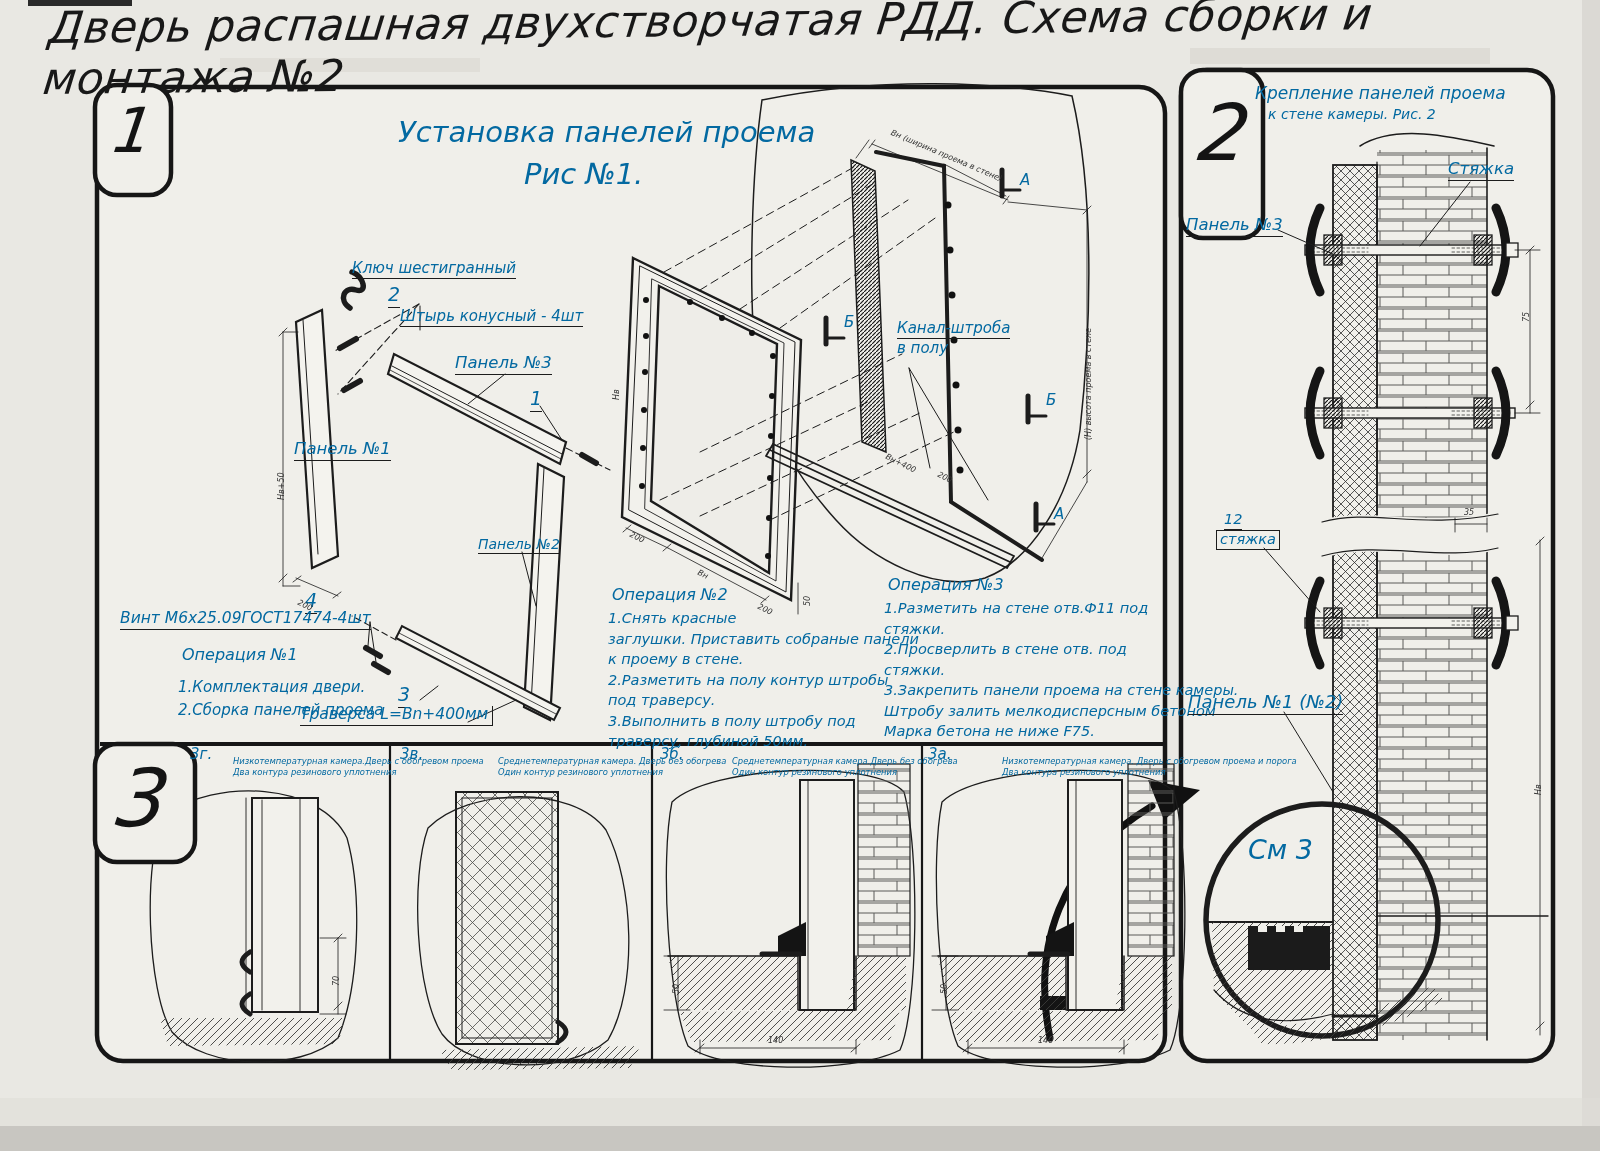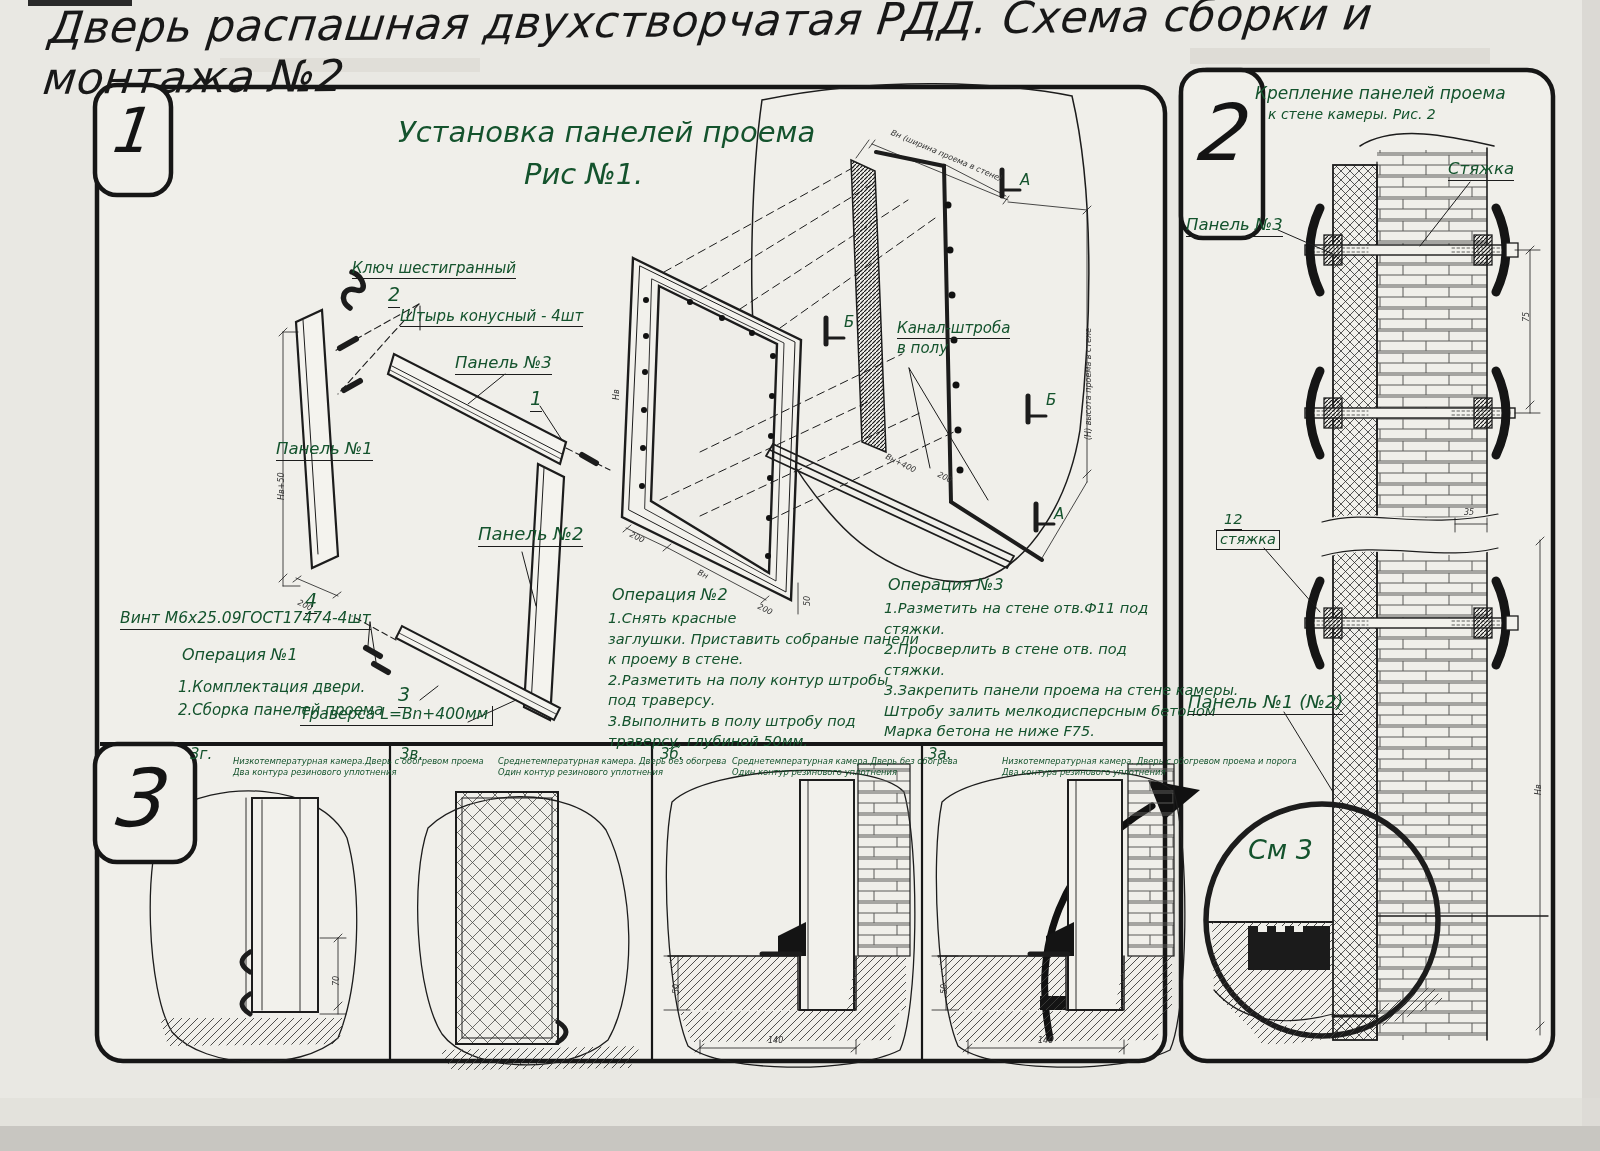--- a/index.html
+++ b/index.html
@@ -3,21 +3,21 @@
 <meta charset="utf-8">
 <style>
   html,body{margin:0;padding:0;}
   body{
     width:1600px;height:1151px;position:relative;overflow:hidden;
     background:#e9e8e3;
     font-family:"DejaVu Sans",sans-serif;
   }
   .art{position:absolute;left:0;top:0;}
   .lbl{
-    position:absolute;font-style:italic;color:#14532d;white-space:nowrap;
+    position:absolute;font-style:italic;color:#0369a1;white-space:nowrap;
     font-family:"DejaVu Sans",sans-serif;line-height:1.15;
     transform-origin:left top;
   }
   .u{border-bottom:1.4px solid #1c1c1c;padding-bottom:1px;}
   .pre{white-space:pre-line;}
   .dim{font-size:8px;color:#333;}
   .badge{position:absolute;font-style:italic;color:#141414;transform:skewX(-8deg);}
   .ttl{
     position:absolute;left:52px;top:2px;width:1520px;
     font-size:44px;font-style:italic;color:#181818;letter-spacing:0.5px;
@@ -313,22 +313,22 @@
 <div class="badge" style="left:118px;top:752px;font-size:80px;">3</div>
 
 <div class="lbl" style="left:398px;top:116px;font-size:29px;">Установка панелей проема</div>
 <div class="lbl" style="left:524px;top:158px;font-size:29px;">Рис №1.</div>
 
 <div class="lbl u" style="left:352px;top:260px;font-size:15px;">Ключ шестигранный</div>
 <div class="lbl u" style="left:388px;top:284px;font-size:19px;">2</div>
 <div class="lbl u" style="left:400px;top:308px;font-size:15px;">Штырь конусный - 4шт</div>
 <div class="lbl u" style="left:455px;top:354px;font-size:16.5px;">Панель №3</div>
 <div class="lbl u" style="left:530px;top:388px;font-size:19px;">1</div>
-<div class="lbl u" style="left:276px;top:440px;font-size:16.5px;text-align:right;">Панель №1</div>
-<div class="lbl u" style="left:478px;top:524px;font-size:18px;">Панель №2</div>
+<div class="lbl u" style="left:294px;top:440px;font-size:16.5px;text-align:right;">Панель №1</div>
+<div class="lbl u" style="left:478px;top:536px;font-size:14px;">Панель №2</div>
 <div class="lbl u" style="left:305px;top:590px;font-size:19px;">4</div>
 <div class="lbl u" style="left:120px;top:610px;font-size:15.5px;">Винт М6х25.09ГОСТ17474-4шт</div>
 <div class="lbl u" style="left:398px;top:684px;font-size:19px;">3</div>
 <div class="lbl u rightedge" style="left:300px;top:706px;font-size:15.5px;">Траверса  L=Bn+400мм</div>
 <div class="lbl u" style="left:897px;top:320px;font-size:15px;">Канал-штроба</div>
 <div class="lbl" style="left:897px;top:340px;font-size:15px;">в полу</div>
 
 <div class="lbl" style="left:182px;top:646px;font-size:16px;">Операция №1</div>
 <div class="lbl pre" style="left:178px;top:676px;font-size:15px;line-height:1.55;">1.Комплектация двери.
 2.Сборка панелей проема</div>

